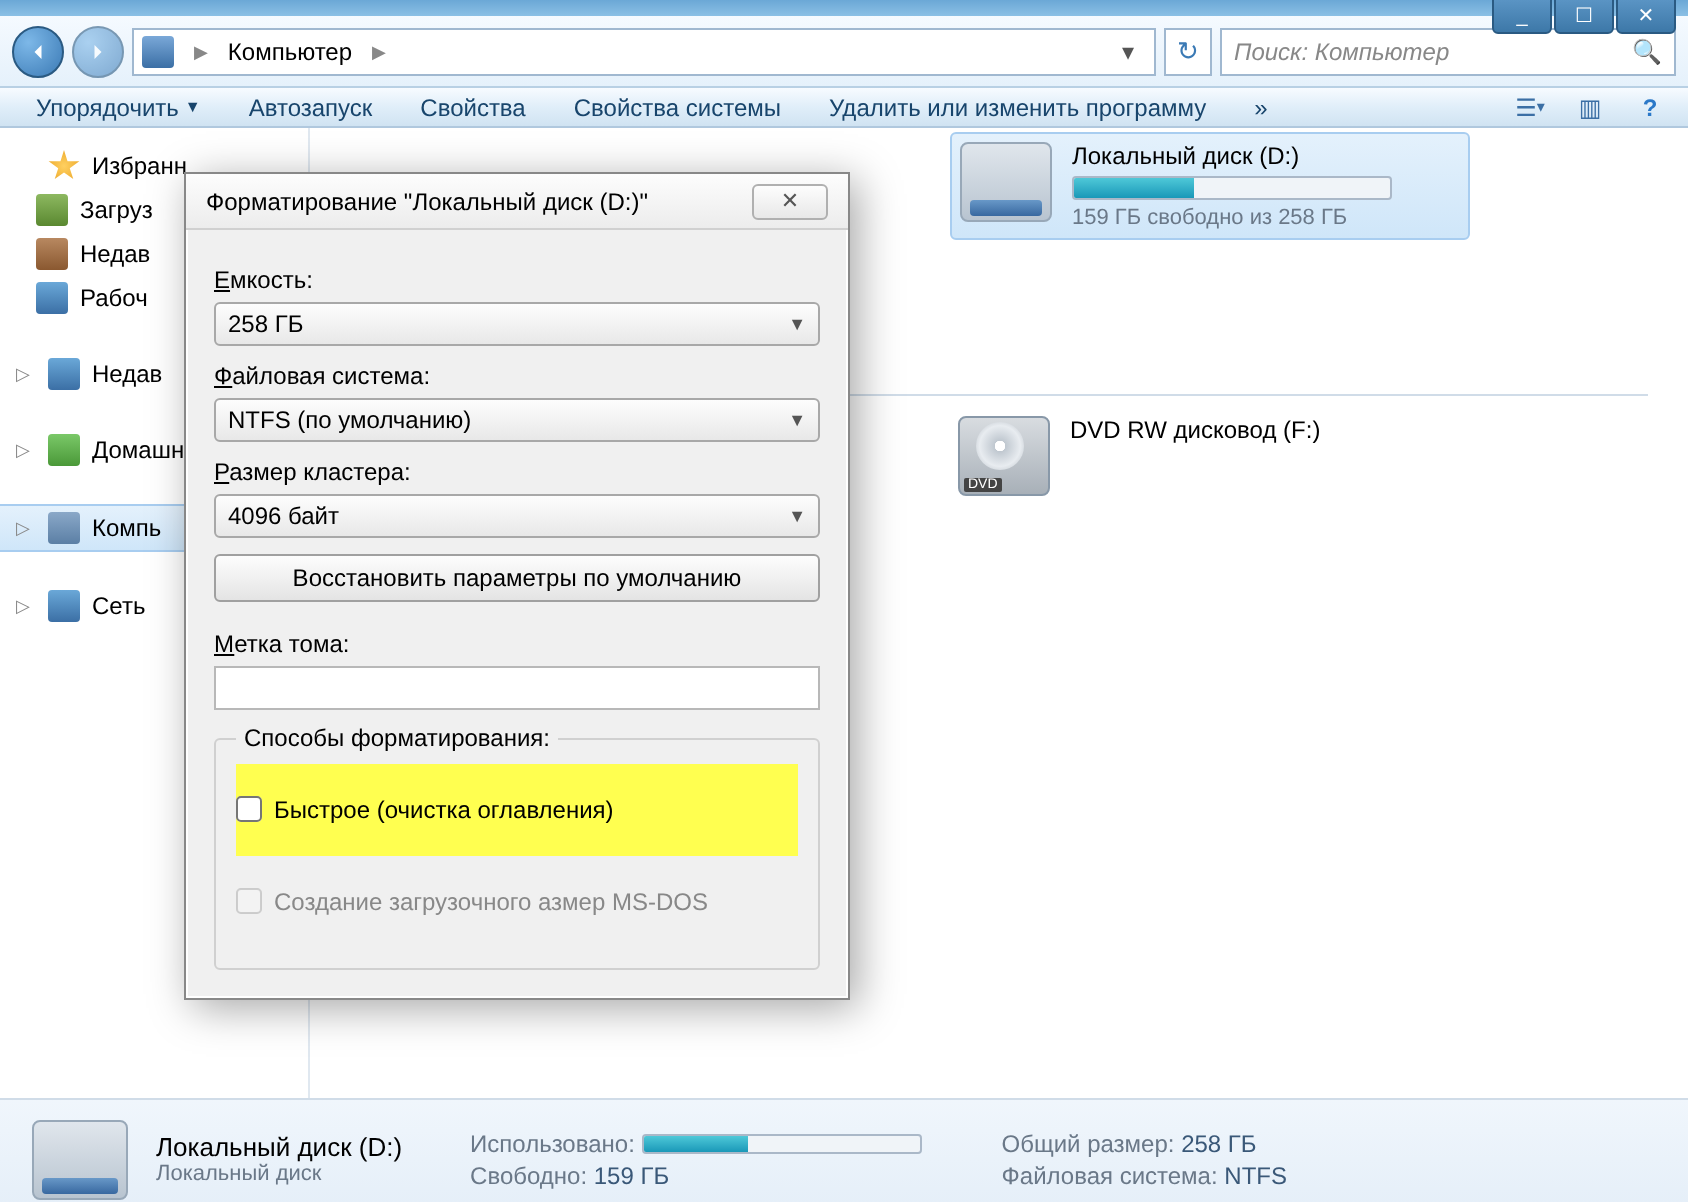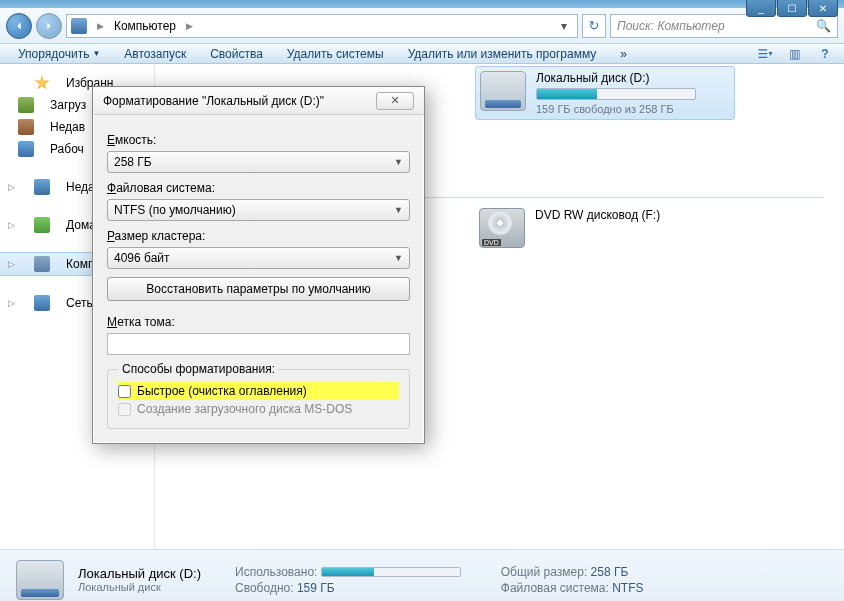--- a/index.html
+++ b/index.html
@@ -30,21 +30,21 @@
 .tbitem { padding: 4px 10px; color: #18456c; cursor: pointer; display: flex; align-items: center; gap: 3px; }
 .tbitem .dd { font-size: 8px; }
 .tbspacer { flex: 1; }
 .tbicons { display: flex; gap: 8px; align-items: center; }
 .tbiconsq { width: 22px; height: 20px; border: 1px solid transparent; display: flex; align-items: center; justify-content: center; color: #3b6fa5; cursor: pointer; }
 
 
 .bodyarea { display: flex; height: 485px; background: #fff; }
 .sidebar { width: 155px; background: #fff; border-right: 1px solid #e0e8f0; padding: 8px 0; overflow: hidden; }
 .sbgroup { margin-bottom: 16px; }
-.sbitem { display: flex; align-items: center; gap: 16px; padding: 3px 8px 3px 18px; color: #000; cursor: pointer; white-space: nowrap; }
+.sbitem { display: flex; align-items: center; gap: 6px; padding: 3px 8px 3px 18px; color: #000; cursor: pointer; white-space: nowrap; }
 .sbitem.head { padding-left: 8px; }
 .sbitem.sel { background: linear-gradient(#e4f1fc, #cfe6f9); border: 1px solid #a8cdf0; border-left: none; border-right: none; }
 .sbicon { width: 16px; height: 16px; display: inline-block; flex-shrink: 0; }
 .ic-star { background: radial-gradient(circle, #ffd060, #e8a020); clip-path: polygon(50% 0%, 61% 35%, 98% 35%, 68% 57%, 79% 91%, 50% 70%, 21% 91%, 32% 57%, 2% 35%, 39% 35%); }
 .ic-dl { background: linear-gradient(#8db860, #5a8830); border-radius: 2px; }
 .ic-recent { background: linear-gradient(#b88860, #8a5830); border-radius: 2px; }
 .ic-desk { background: linear-gradient(#6aa8d8, #3b6fa5); border-radius: 2px; }
 .ic-lib { background: linear-gradient(#6aa8d8, #3b6fa5); border-radius: 2px; }
 .ic-home { background: linear-gradient(#7ac868, #4a9838); border-radius: 2px; }
 .ic-comp { background: linear-gradient(#8aa8c8, #5b7fa5); border-radius: 2px; }
@@ -85,21 +85,21 @@
 .dlglabel { margin: 8px 0 4px 0; }
 .dlglabel .ul { text-decoration: underline; }
 .dlgselect { width: 100%; height: 22px; background: linear-gradient(#fdfdfd, #e8e8e8); border: 1px solid #a8a8a8; border-radius: 3px; padding: 0 6px; display: flex; align-items: center; justify-content: space-between; cursor: pointer; }
 .dlgselect .dd { font-size: 9px; color: #555; }
 .dlginput { width: 100%; height: 22px; background: #fff; border: 1px solid #b8b8b8; padding: 0 6px; }
 .dlgbtn { height: 24px; padding: 0 14px; background: linear-gradient(#fdfdfd, #e4e4e4); border: 1px solid #a0a0a0; border-radius: 3px; cursor: pointer; }
 .dlgbtn.wide { width: 100%; margin-top: 8px; text-align: center; }
 .fieldset { border: 1px solid #d0d0d0; border-radius: 3px; padding: 8px 10px 10px 10px; margin-top: 14px; }
 .fieldset .legend { position: relative; top: -16px; background: #f0f0f0; padding: 0 4px; display: inline-block; }
 .fieldset .inner { margin-top: -10px; }
-.chk { display: flex; align-items: flex-end; gap: 6px; padding: 2px 0; }
+.chk { display: flex; align-items: flex-start; gap: 6px; padding: 16px 0; }
 .chk input { width: 13px; height: 13px; }
 .chk.hl { background: #ffff50; }
 .chk.dis { color: #888; }
 .dlgfooter { display: flex; justify-content: center; gap: 10px; margin-top: 18px; }
 
 
 .hdd { width: 100%; height: 100%; background: linear-gradient(#e0e6ec, #b8c4d0); border-radius: 4px; position: relative; border: 1px solid #98a8b8; }
 .hdd::after { content: ""; position: absolute; bottom: 2px; left: 4px; right: 4px; height: 8px; background: linear-gradient(#6898c8, #3868a0); border-radius: 2px; }
 .dvd { width: 100%; height: 100%; background: linear-gradient(#d8dce0, #a8b0b8); border-radius: 4px; position: relative; border: 1px solid #8898a8; }
 .dvd::before { content: ""; position: absolute; top: 2px; left: 8px; width: 24px; height: 24px; border-radius: 50%; background: radial-gradient(circle, #fff 15%, #c0c8d0 16%, #e8ecf0 60%, #b0b8c0); }
@@ -142,21 +142,21 @@
   </div>
 </div>
 
 <div class="toolbar">
   <div class="tbitem">
       <span>Упорядочить</span>
       <span class="dd">▼</span>
     </div>
   <div class="tbitem">Автозапуск</div>
   <div class="tbitem">Свойства</div>
-  <div class="tbitem">Удалить системы</div>
+  <div class="tbitem">Свойства системы</div>
   <div class="tbitem">Удалить или изменить программу</div>
   <div class="tbitem">»</div>
   <div class="tbspacer"></div>
   <div class="tbicons">
     <div class="tbiconsq">☰<span style="font-size:8px">▾</span></div>
     <div class="tbiconsq">▥</div>
     <div class="tbiconsq" style="color:#2a78c8;font-weight:bold">?</div>
   </div>
 </div>
 
@@ -291,19 +291,19 @@
 
     <div class="fieldset">
       <span class="legend"><span class="ul">С</span><span>пособы форматирования:</span></span>
       <div class="inner">
         <label class="chk hl">
             <input type="checkbox" style="">
             <span><span class="ul">Б</span><span>ыстрое (очистка оглавления)</span></span>
           </label>
         <label class="chk dis">
             <input type="checkbox" disabled="" style="">
-            <span>Создание загрузочного диска MS-DOS</span>
+            <span>Создание загрузочного азмер MS-DOS</span>
           </label>
       </div>
     </div>
 
   </div>
 </div>
 
 </body></html>

